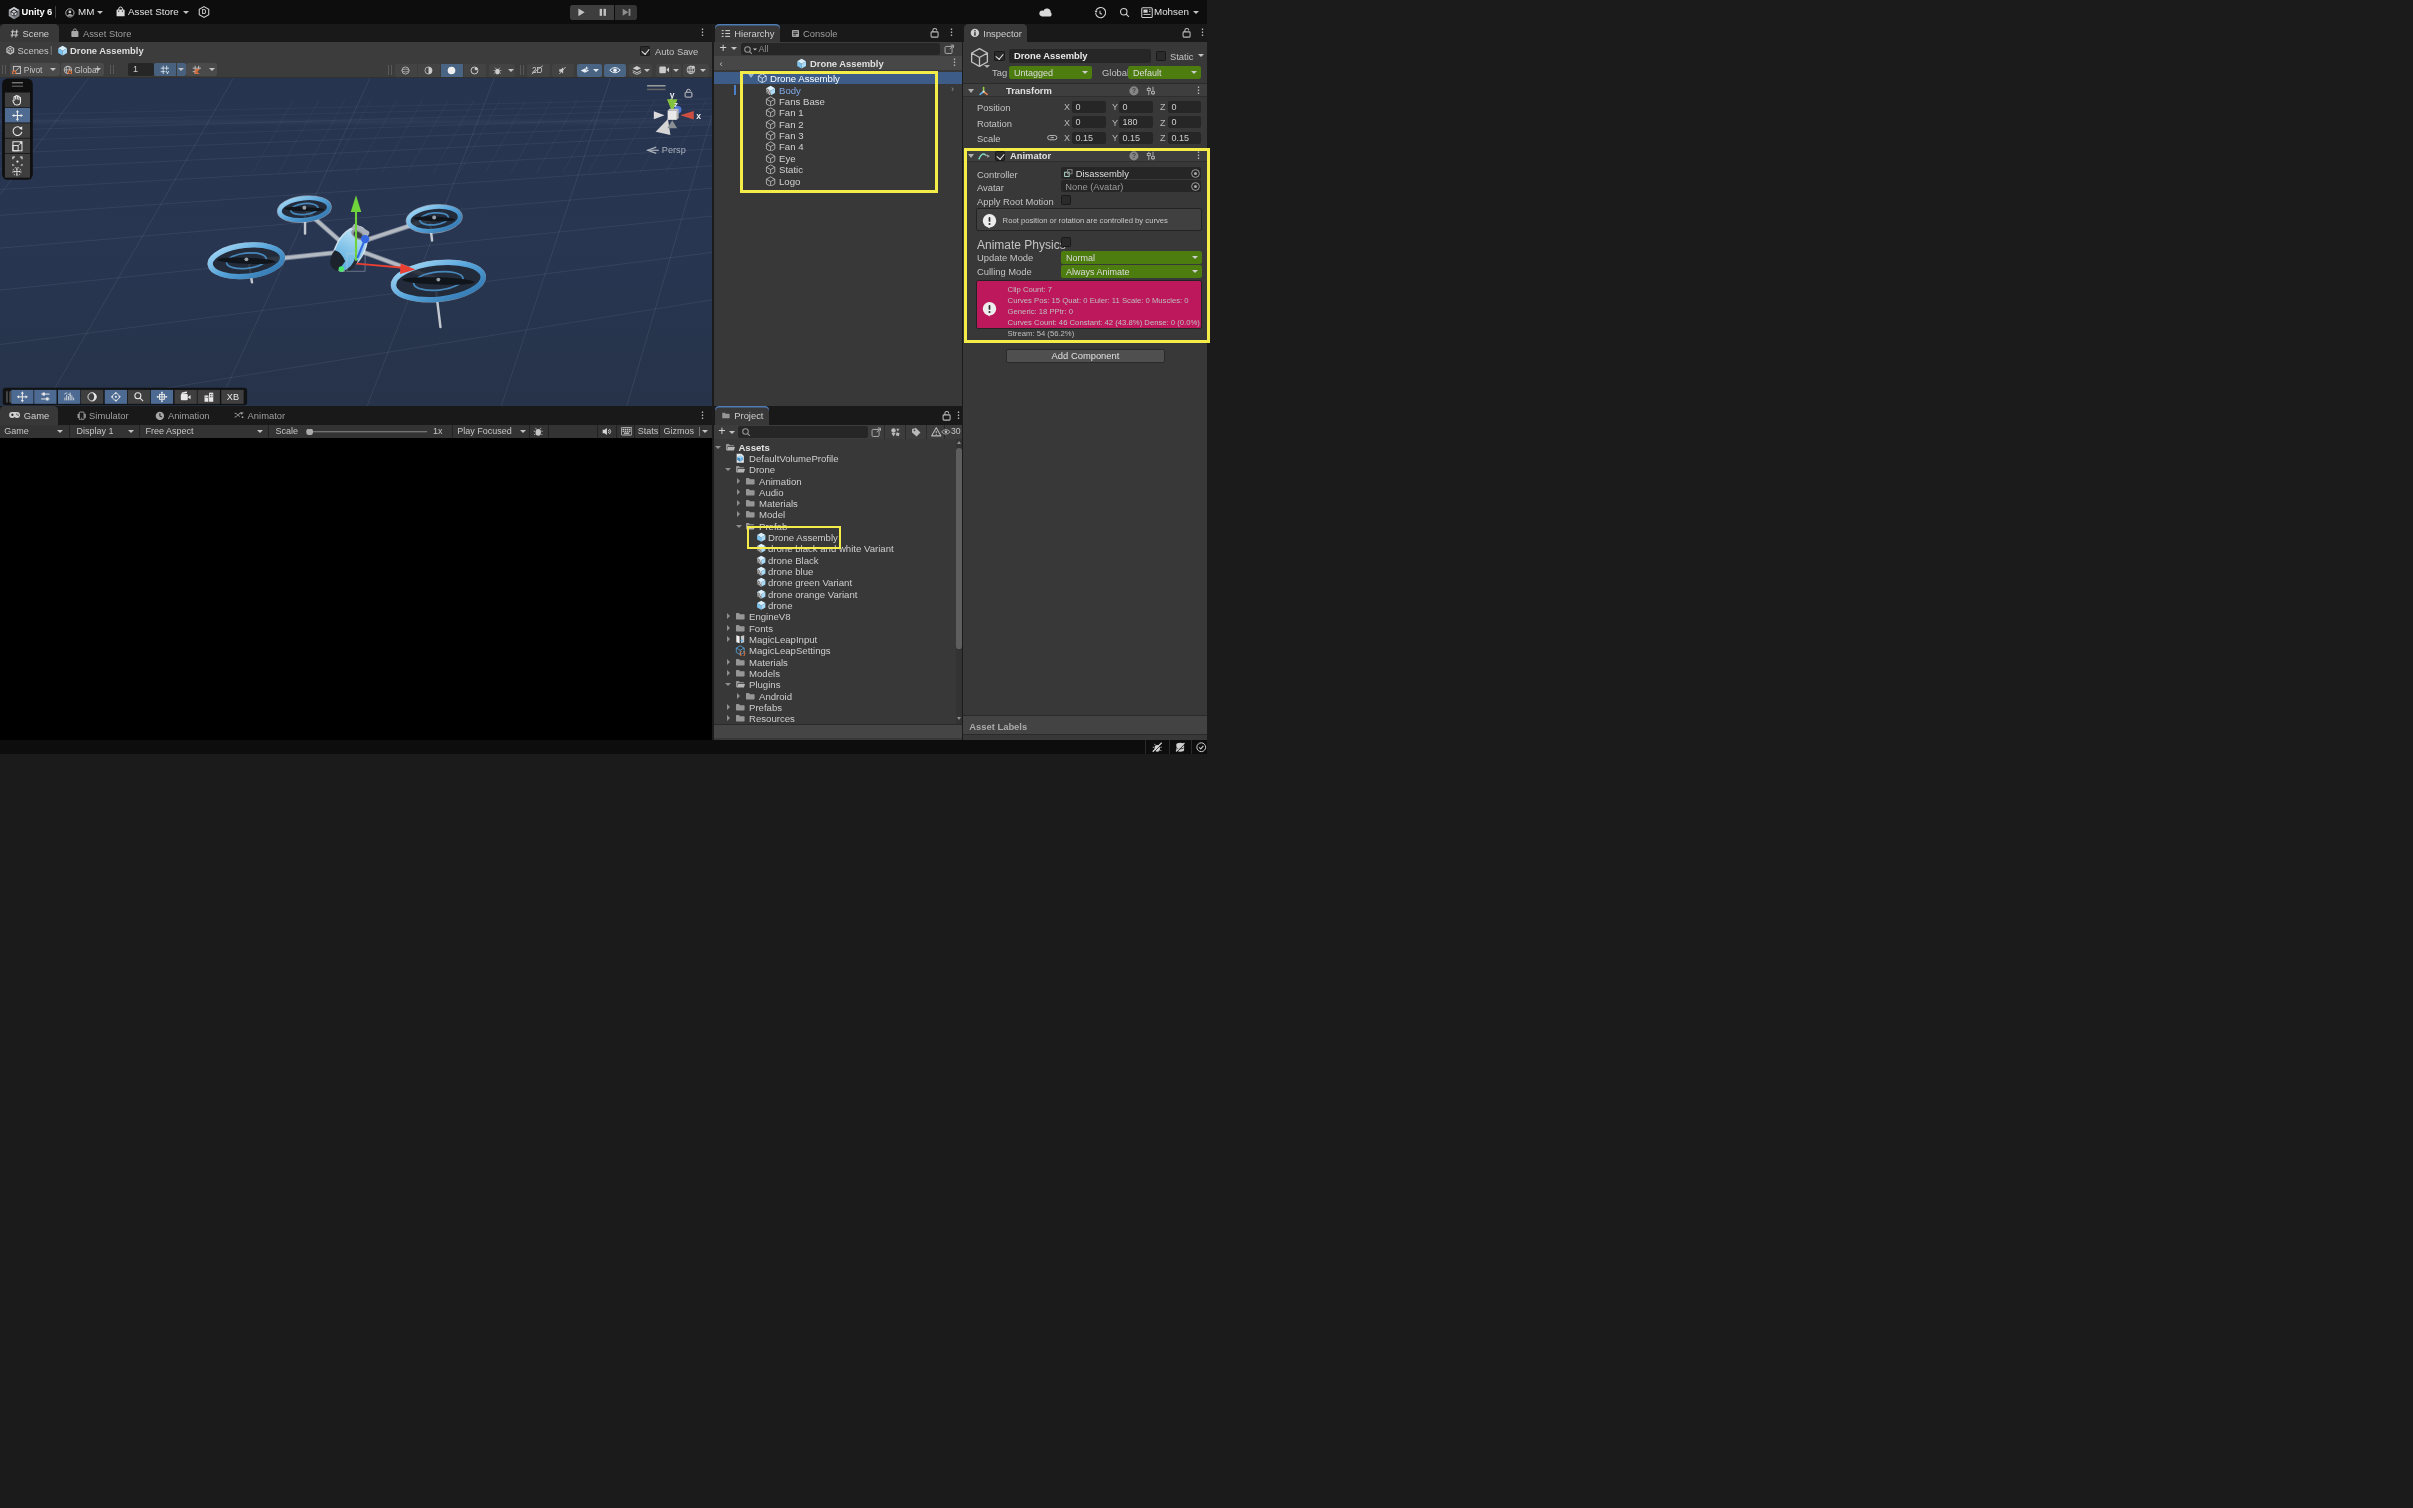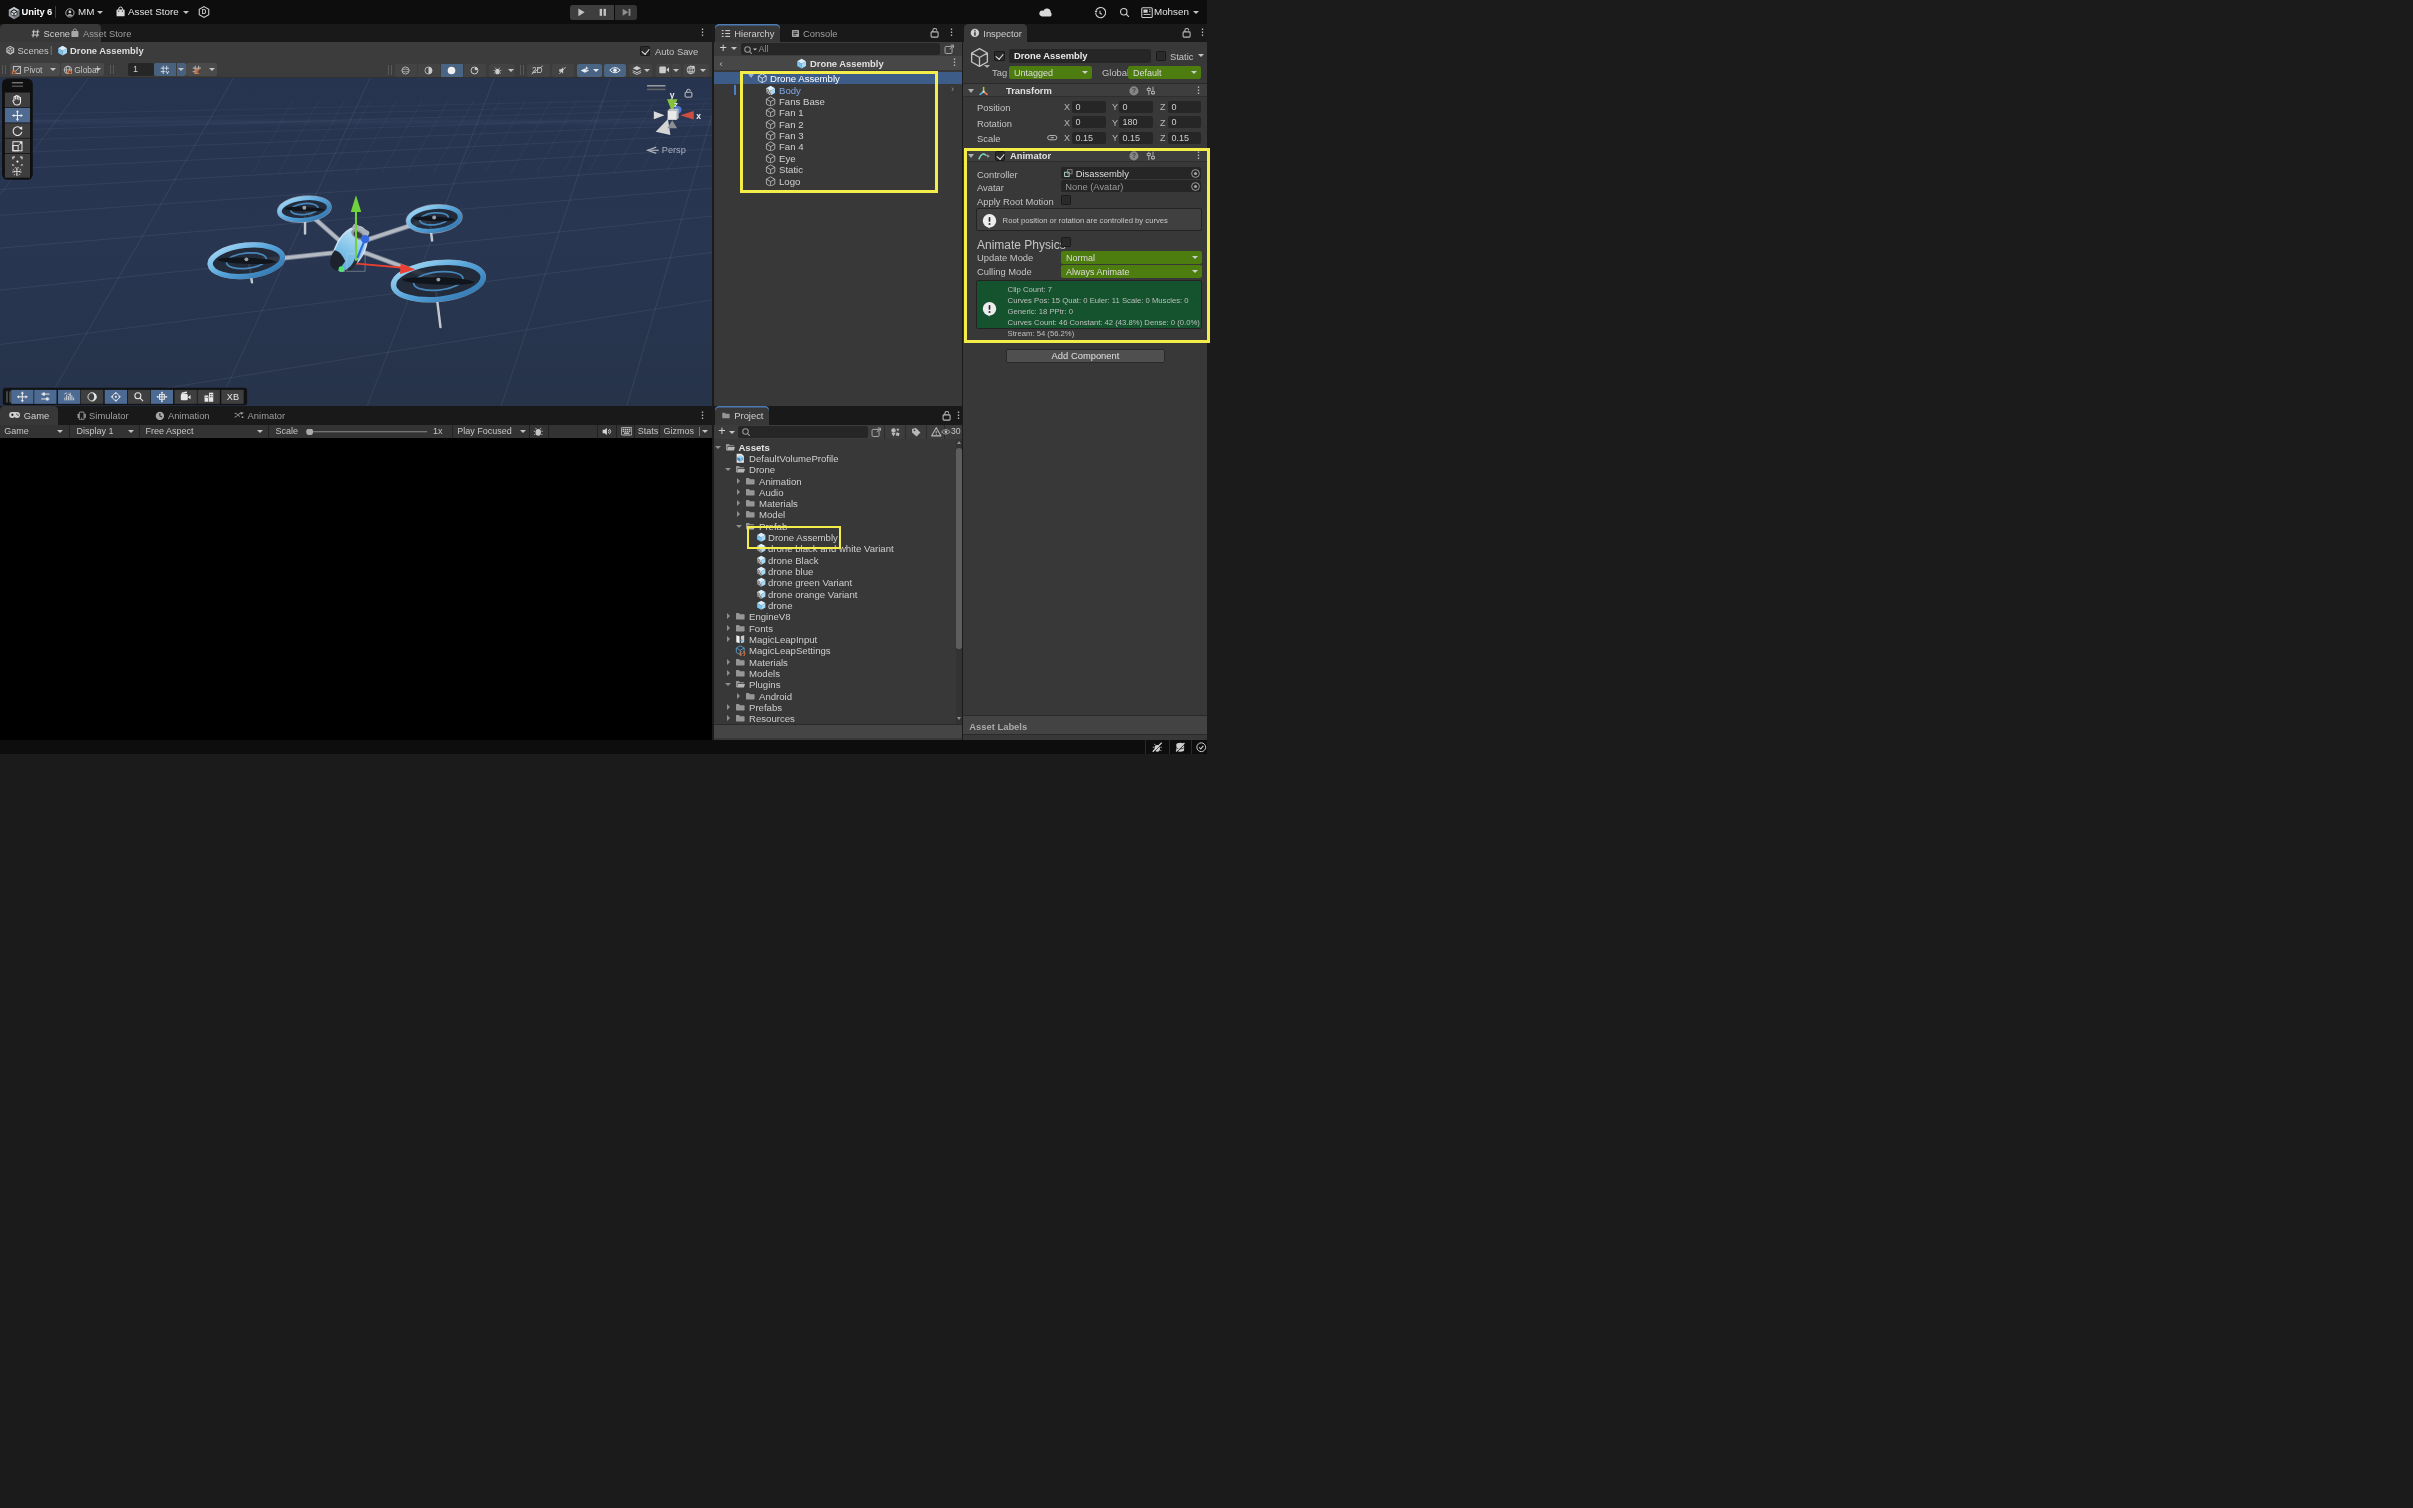--- a/index.html
+++ b/index.html
@@ -134,21 +134,21 @@
       <line x1="3.5" y1="10.6" x2="13.5" y2="10.6" stroke="#d0d0d0" stroke-width="1.4"></line>
       <line x1="11.5" y1="4" x2="13.5" y2="4" stroke="#d0d0d0" stroke-width="1.4"></line>
       <line x1="11.5" y1="6.6" x2="13.5" y2="6.6" stroke="#d0d0d0" stroke-width="1.4"></line>
     </svg>
   <div class="abs" style="left:1154px;top:0;height:24.4px;line-height:24.4px;color:#e2e2e2;font-size:9.8px">Mohsen</div>
   <span class="car abs" style="left:1193px;top:10.5px"></span>
 </div>
 
 <div class="panel" style="left:0;top:24.4px;width:712px;height:382px">
  <div class="tabrow">
-  <div class="tab" style="left:0;padding:0 31px"><svg width="9" height="9" viewBox="0 0 14 14">
+  <div class="tab" style="left:0;padding:0 10px"><svg width="9" height="9" viewBox="0 0 14 14">
           <path d="M4.6 1 L3 13 M10.6 1 L9 13 M1.4 4.4 H13 M1 9.4 H12.6" stroke="#cfcfcf" stroke-width="1.5" fill="none"></path>
         </svg>Scene</div>
   <div class="itab" style="left:64px"><svg width="9.8" height="10.5" viewBox="0 0 18 19">
           <rect x="2.5" y="5.5" width="13" height="11" rx="1.5" fill="#a8a8a8"></rect>
           <path d="M6 8 V4.5 a3 3 0 0 1 6 0 V8" fill="none" stroke="#a8a8a8" stroke-width="1.6"></path>
         </svg>Asset Store</div>
   <div class="dots abs" style="left:698px;top:2.8px">⋮</div>
  </div>
  <div class="tbar" style="top:17.5px;height:18px">
   <svg class="abs" style="left:4.9px;top:3.5px" width="10.5" height="10.5" viewBox="0 0 32 32">
@@ -1175,21 +1175,21 @@
         <circle cx="12" cy="15.5" r="1.5" fill="#2a2a2a"></circle>
       </svg>
   <div class="lbl" style="left:26px;top:7px;font-size:7.7px;color:#c9c9c9">Root position or rotation are controlled by curves</div>
  </div>
  <div class="lbl" style="left:14px;top:214px;font-size:12px">Animate Physics</div>
  <div class="chk" style="left:98px;top:213px"></div>
  <div class="lbl" style="left:14px;top:228px;font-size:9.4px">Update Mode</div>
  <div class="dd" style="left:98px;top:227px;width:141px;height:12.6px">Normal<i></i></div>
  <div class="lbl" style="left:14px;top:242px;font-size:9.4px">Culling Mode</div>
  <div class="dd" style="left:98px;top:241px;width:141px;height:12.6px">Always Animate<i></i></div>
- <div class="abs" style="left:12.6px;top:256px;width:226px;height:49px;background:#14532d;border:0.7px solid #232323;border-radius:2.1px">
+ <div class="abs" style="left:12.6px;top:256px;width:226px;height:49px;background:#be185d;border:0.7px solid #232323;border-radius:2.1px">
   <svg class="abs" style="left:4.2px;top:19.6px" width="17" height="17" viewBox="0 0 24 24">
         <circle cx="12" cy="11" r="9.5" fill="#ededed"></circle>
         <polygon points="6,17 12,22 13,15" fill="#ededed"></polygon>
         <rect x="10.8" y="5.5" width="2.4" height="7" rx="1.2" fill="#2a2a2a"></rect>
         <circle cx="12" cy="15.5" r="1.5" fill="#2a2a2a"></circle>
       </svg>
   <div class="lbl" style="left:31px;top:3.5px;font-size:7.7px;color:#bfbfbf">Clip Count: 7</div>
   <div class="lbl" style="left:31px;top:14.7px;font-size:7.7px;color:#bfbfbf">Curves Pos: 15 Quat: 0 Euler: 11 Scale: 0 Muscles: 0</div>
   <div class="lbl" style="left:31px;top:26px;font-size:7.7px;color:#bfbfbf">Generic: 18 PPtr: 0</div>
   <div class="lbl" style="left:31px;top:37px;font-size:7.7px;color:#bfbfbf">Curves Count: 46 Constant: 42 (43.8%) Dense: 0 (0.0%)</div>

